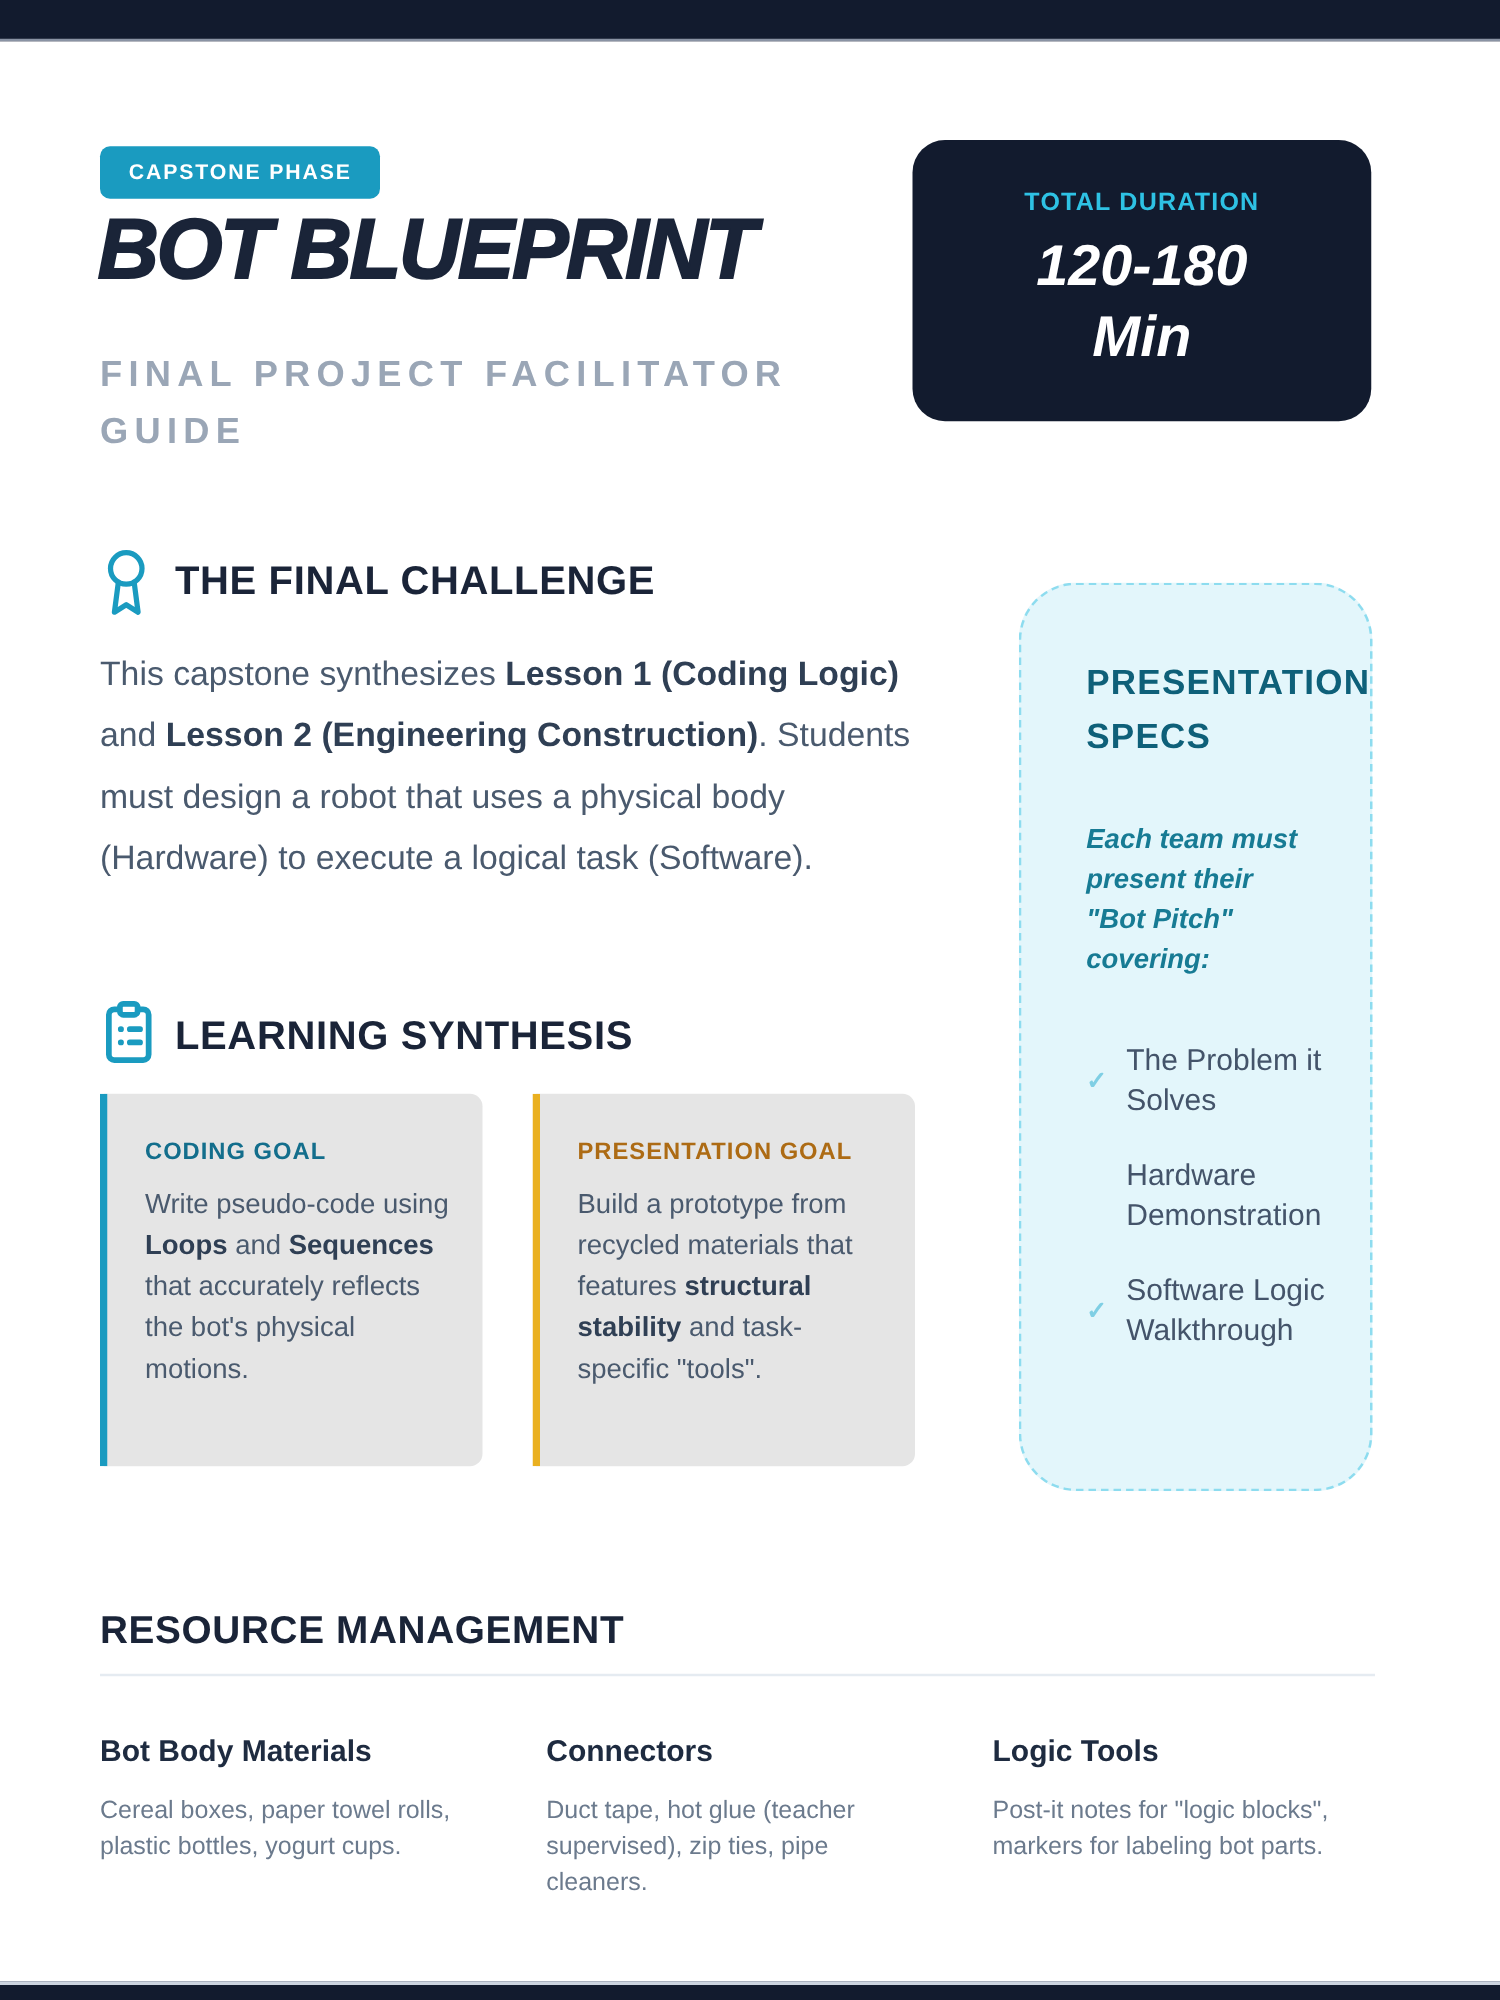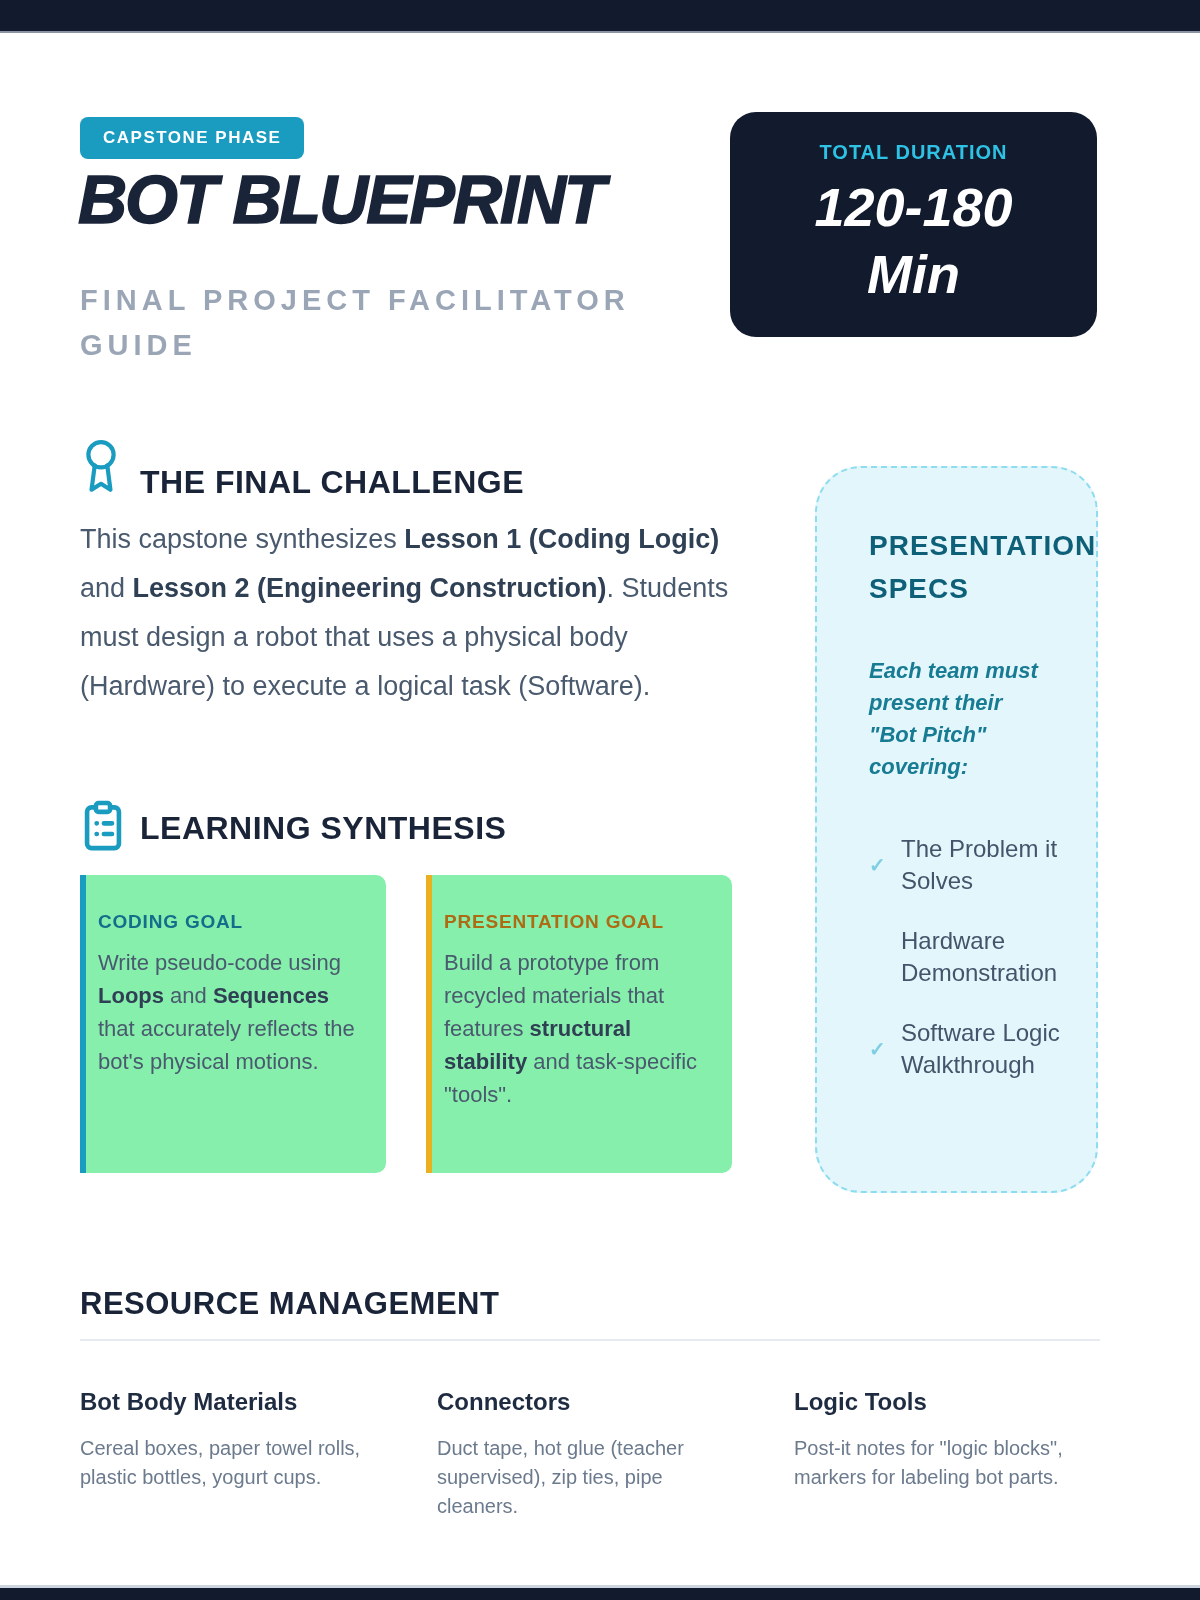--- a/index.html
+++ b/index.html
@@ -32,43 +32,43 @@
     font-size:29px;font-weight:700;letter-spacing:5px;line-height:1.55;
     color:#9aa6b6;
   }
   .duration-card{
     position:absolute;left:730px;top:112px;width:367px;height:225px;z-index:2;
     background:#121b2e;border-radius:26px;
     display:flex;flex-direction:column;align-items:center;justify-content:center;
     text-align:center;
   }
   .duration-label{font-size:20px;font-weight:800;letter-spacing:1px;color:#2ec2e4;margin-bottom:10px;}
-  .duration-value{font-size:54px;font-weight:800;font-style:italic;color:#ffffff;line-height:1.25;width:230px;}
+  .duration-value{font-size:46px;font-weight:800;font-style:italic;color:#ffffff;line-height:1.25;width:230px;}
   
   .sec-icon{position:absolute;color:#1a9bc0;}
   .icon-award{left:80px;top:436px;width:42px;height:62px;}
   .icon-clipboard{left:80px;top:798px;width:46px;height:56px;}
   .sec-heading{
     position:absolute;margin:0;color:#1a2438;
     font-size:32px;font-weight:800;letter-spacing:0.5px;white-space:nowrap;
   }
-  .h-challenge{left:140px;top:464px;}
+  .h-challenge{left:140px;top:446px;}
   .h-synth{left:140px;top:810px;}
   .h-resources{left:80px;top:1286px;font-size:31px;}
   
   .p-challenge{
     position:absolute;left:80px;top:488px;width:652px;
     font-size:27px;line-height:49px;color:#4a5a6e;
   }
   .p-challenge strong, .goal-text strong{color:#2f3f54;font-weight:700;}
   
   .goal-card{
     position:absolute;top:875px;width:306px;height:298px;box-sizing:border-box;
-    background:#86efac;border-radius:0 10px 10px 0;
-    padding:36px 26px 0 12px;
+    background:#e5e5e5;border-radius:0 10px 10px 0;
+    padding:36px 26px 0 30px;
   }
   .goal-card.coding{left:80px;border-left:6px solid #1a9bc0;}
   .goal-card.engineering{left:426px;border-left:6px solid #eab020;}
   .goal-label{font-size:19px;font-weight:800;letter-spacing:0.8px;margin-bottom:13px;}
   .goal-card.coding .goal-label{color:#136e8c;}
   .goal-card.engineering .goal-label{color:#ad6b14;}
   .goal-text{font-size:22px;line-height:33px;color:#4a5a6e;}
   
   .specs-panel{
     position:absolute;left:815px;top:466px;width:283px;height:727px;box-sizing:border-box;

